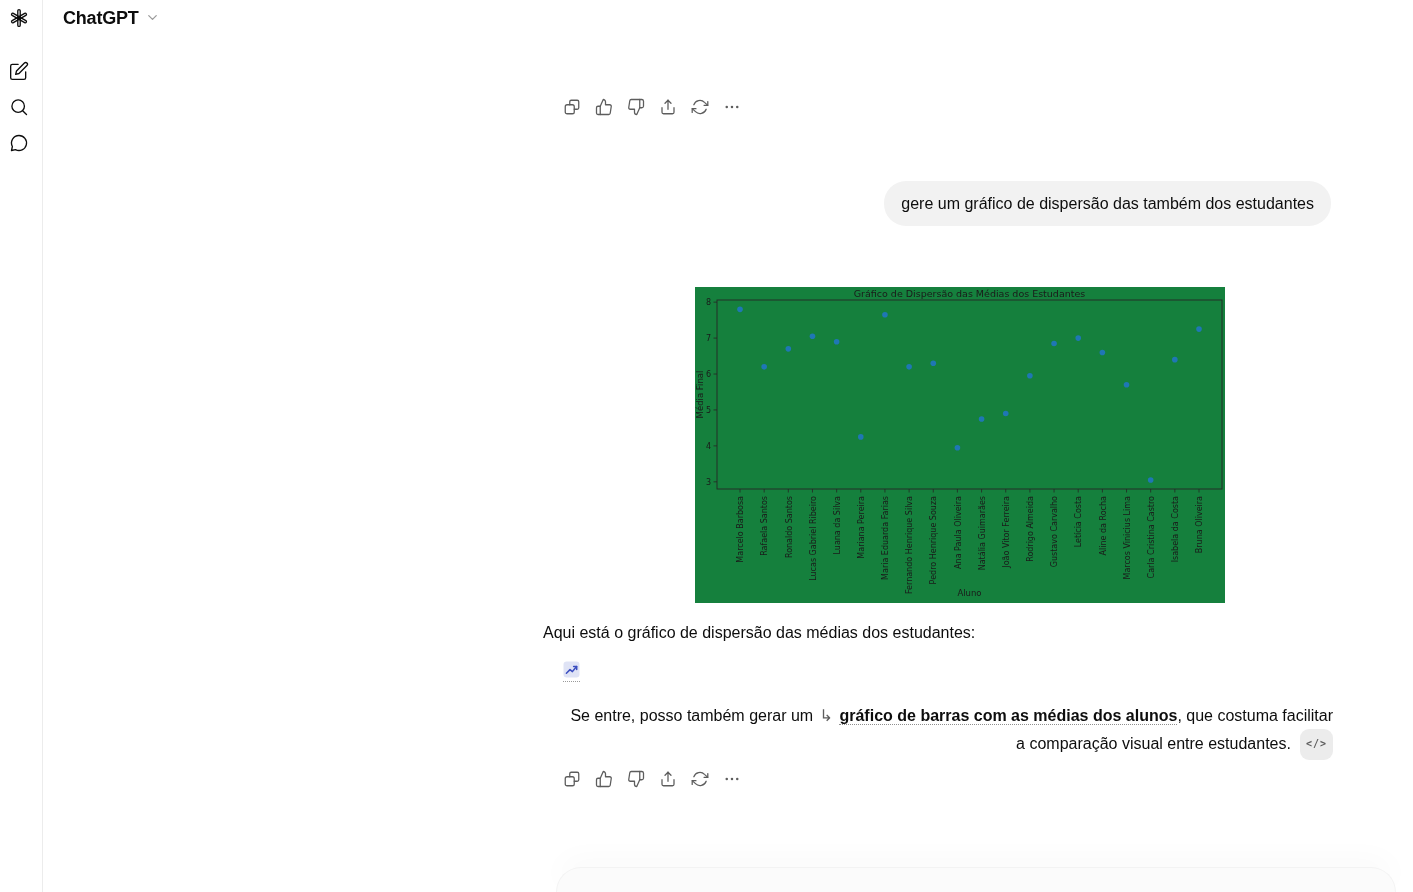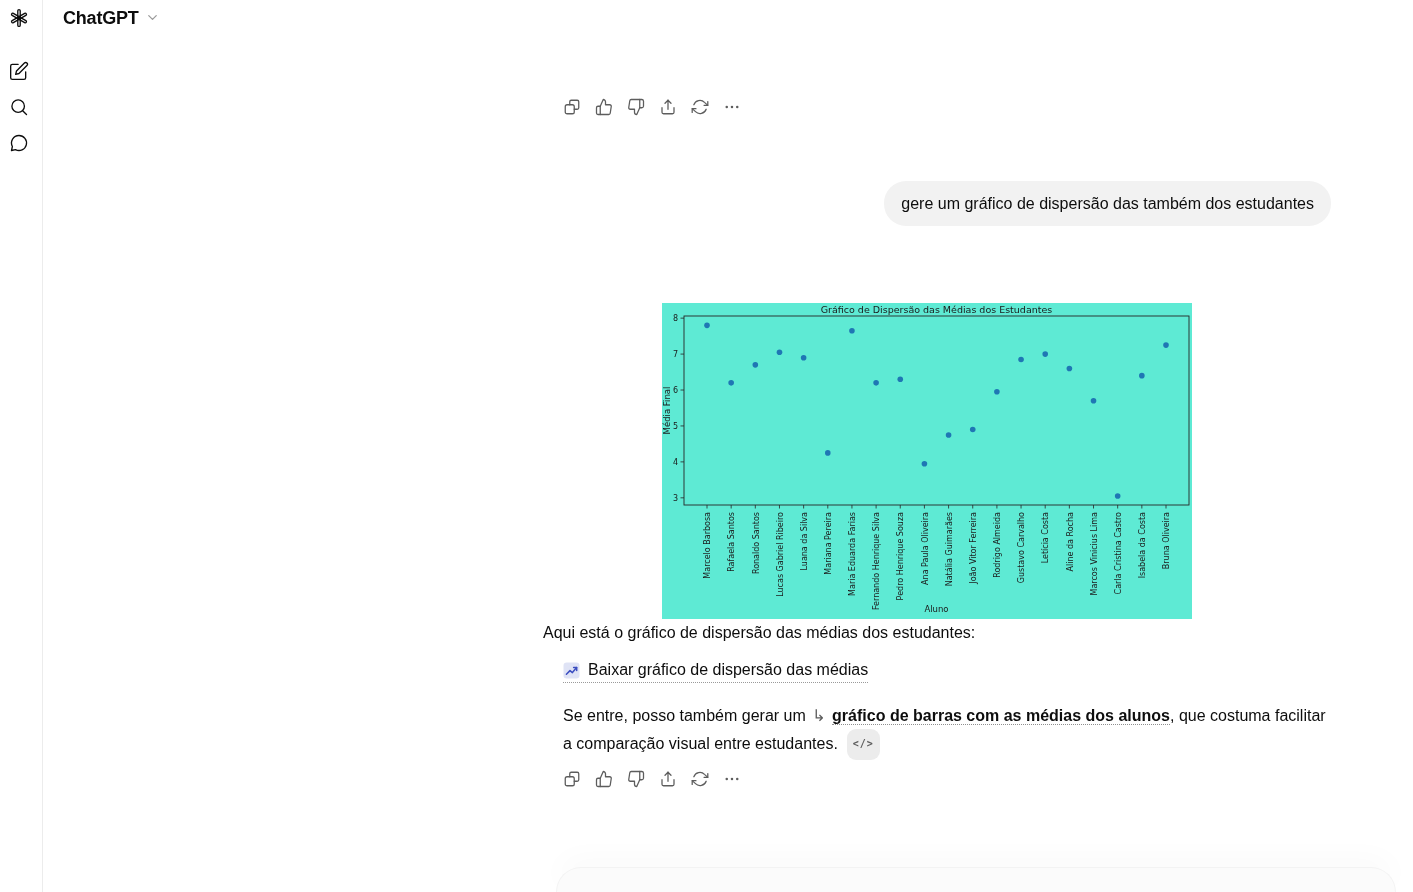--- a/index.html
+++ b/index.html
@@ -1,18 +1,18 @@
 <!DOCTYPE html>
 <html><head>
 <meta charset="utf-8">
 <style>
   * { margin:0; padding:0; box-sizing:border-box; }
   html,body { width:1413px; height:892px; background:#ffffff; overflow:hidden;
               font-family:"Liberation Sans", sans-serif; color:#0d0d0d; }
-  .abs { position:absolute; }
+  .abs { position:absolute;text-align:right; }
 
   
   #sidebar { left:0; top:0; width:43px; height:892px; background:#fff;
              border-right:1px solid #ececec; }
   .side-btn { position:absolute; left:9px; width:20px; height:20px; border:none;
               background:transparent; padding:0; cursor:pointer; }
   .side-btn svg { width:20px; height:20px; stroke:#0d0d0d; fill:none;
                   stroke-width:1.6; stroke-linecap:round; stroke-linejoin:round; }
 
   
@@ -27,21 +27,21 @@
   .act-btn svg { width:18px; height:18px; stroke:#5d5d5d; fill:none;
                  stroke-width:1.7; stroke-linecap:round; stroke-linejoin:round; }
   #actions-top { left:563px; top:98px; }
   #actions-bottom { left:563px; top:770px; }
 
   
   #user-bubble { right:82px; top:181px; background:#f2f2f2; border-radius:22px;
                  padding:11px 17px; font-size:16px; line-height:23px; max-width:640px; }
 
   
-  #chart-wrap { left:662px; top:287px; width:530px; height:316px; background:#5eead4;margin-top:16px; }
+  #chart-wrap { left:695px; top:287px; width:530px; height:316px; background:#15803d; }
   #chart-svg text { font-family:"DejaVu Sans", sans-serif; }
 
   
   #intro-text { left:535px; top:620px; font-size:16px; line-height:26px;margin-left:8px; }
   #download-row { left:563px; top:661px; display:inline-flex; align-items:center; gap:8px;
                   padding-bottom:3px; border-bottom:1px dotted #9a9a9a; cursor:pointer;
                   text-decoration:none; color:#0d0d0d; }
   #download-row .dl-label { font-size:16px; }
   #followup { left:563px; top:703px; width:770px; font-size:16px; line-height:26px; }
   .arrow-glyph { color:#5d5d5d; padding:0 2px; }
@@ -228,21 +228,20 @@
 <p id="intro-text" class="abs">Aqui está o gráfico de dispersão das médias dos estudantes:</p>
 
 <a id="download-row" class="abs">
   <span style="display:inline-flex;">
     <svg width="17" height="17" viewBox="0 0 17 17">
       <rect x="0.5" y="0.5" width="16" height="16" rx="3.2" fill="#dfe3f5"></rect>
       <polyline points="3.4,12.2 7,8.6 9.4,10.6 13.6,5.6" stroke="#3b4ec0" stroke-width="1.5" fill="none" stroke-linecap="round" stroke-linejoin="round"></polyline>
       <polyline points="10.6,5.4 13.7,5.4 13.7,8.5" stroke="#3b4ec0" stroke-width="1.5" fill="none" stroke-linecap="round" stroke-linejoin="round"></polyline>
     </svg>
   </span>
-  <span class="dl-label">Baixar gráfico de dispersão das médias</span>
 </a>
 
 <p id="followup" class="abs"><span>Se entre, posso também gerar um </span><span class="arrow-glyph">↳</span> <span class="inline-link">gráfico de barras com as médias dos alunos</span><span>, que costuma facilitar a comparação visual entre estudantes.</span><span class="code-chip">&lt;/&gt;</span></p>
 
 <div id="actions-bottom" class="abs action-row">
   <button class="act-btn" aria-label="Copy">
     <svg viewBox="0 0 24 24">
         <rect x="3" y="9" width="12" height="12" rx="2.5"></rect>
         <path d="M9 9V5a2 2 0 0 1 2-2h8a2 2 0 0 1 2 2v8a2 2 0 0 1-2 2h-4"></path>
       </svg>

